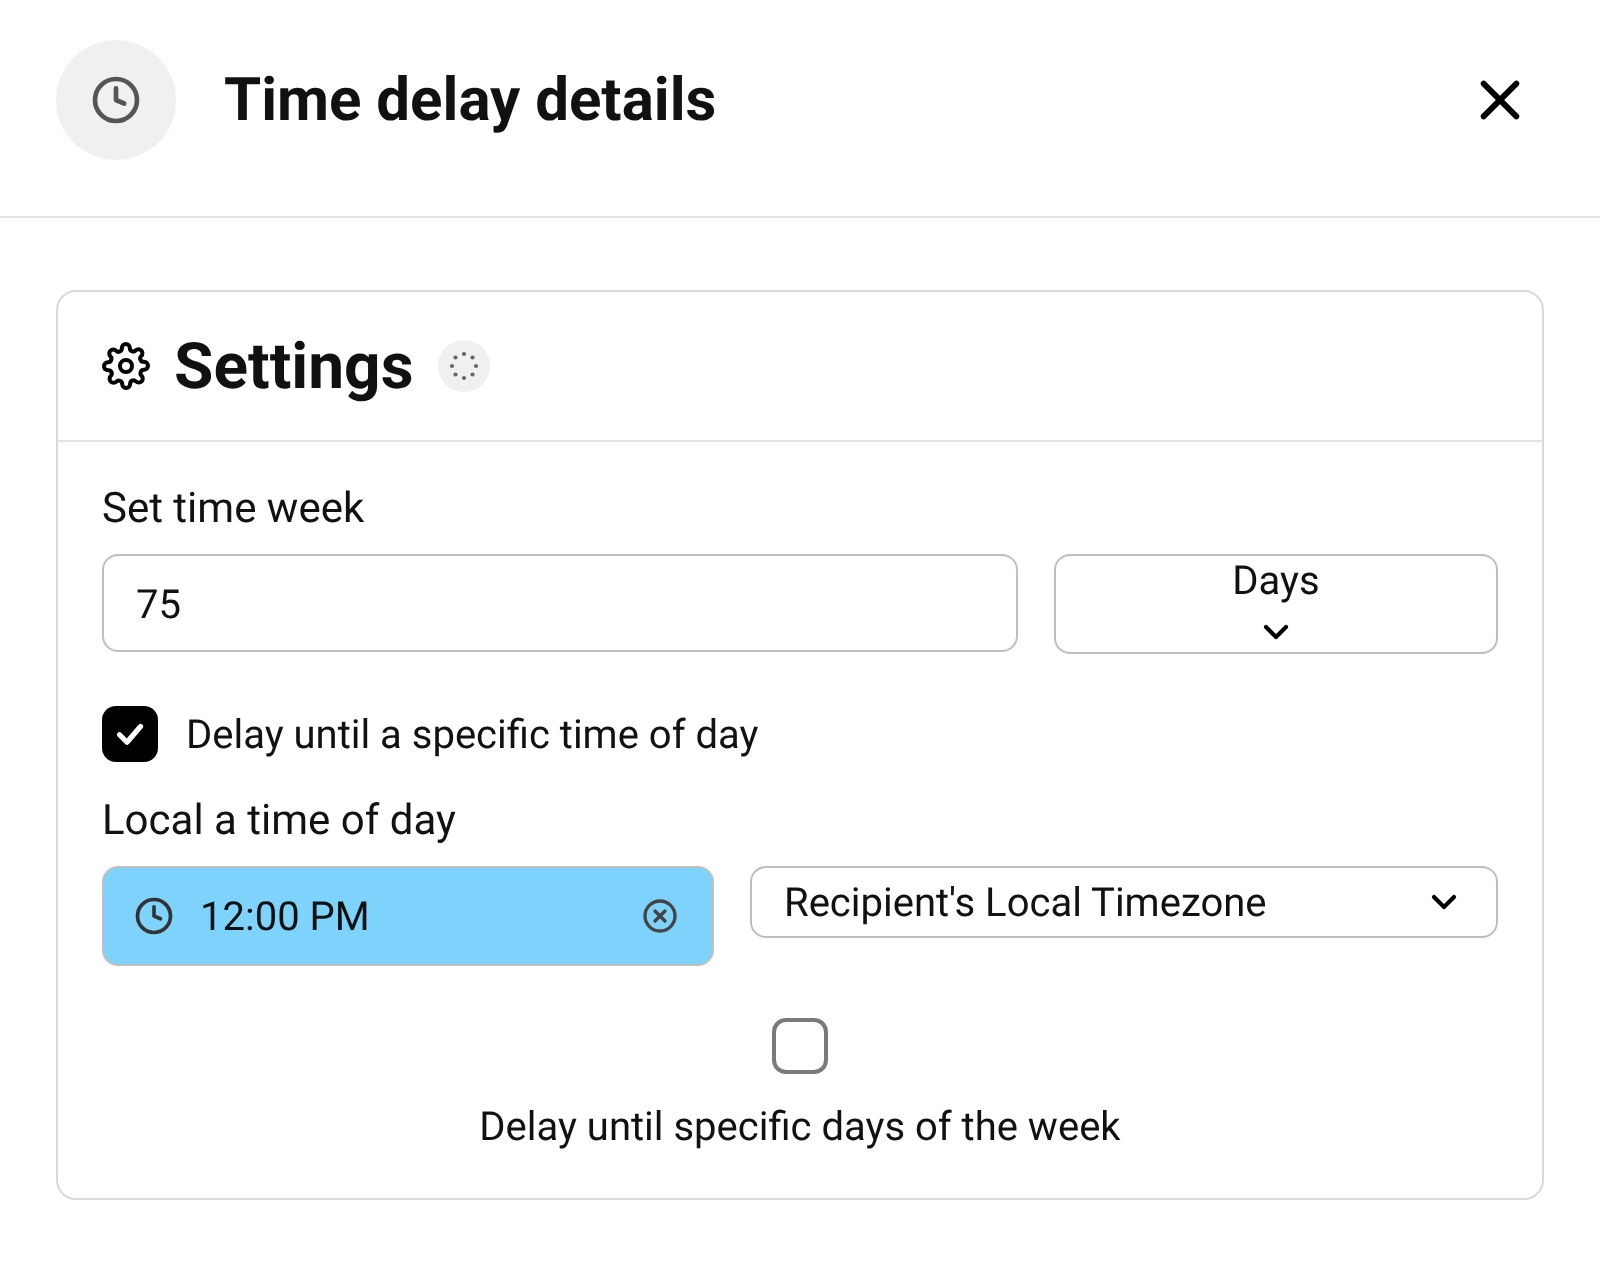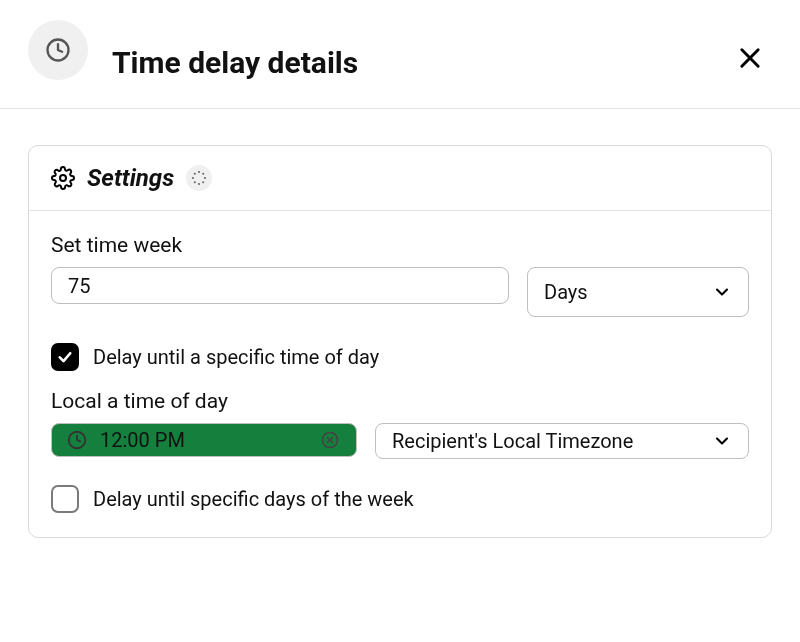--- a/index.html
+++ b/index.html
@@ -9,21 +9,21 @@
     }
     body {
       font-family: -apple-system, BlinkMacSystemFont, "Segoe UI", Roboto, Helvetica, Arial, sans-serif;
       background: #fff;
       color: #111;
       width: 800px;
       height: 642px;
     }
     .header {
       display: flex;
-      align-items: flex-end;
+      align-items: center;
       padding: 20px 28px 28px 28px;
       border-bottom: 1px solid #e5e5e5;
     }
     .header-icon-circle {
       width: 60px;
       height: 60px;
       border-radius: 50%;
       background: #f0f0f0;
       display: flex;
       align-items: center;
@@ -54,23 +54,22 @@
       background: #fff;
     }
     .card-header {
       display: flex;
       align-items: center;
       padding: 18px 22px 18px 22px;
       border-bottom: 1px solid #e3e3e3;
       gap: 12px;
     }
     .card-title {
-      font-size: 24px;
+      font-size: 32px;
       font-weight: 700;
-      font-style: italic;
     }
     .dotted-badge {
       width: 26px;
       height: 26px;
       border-radius: 50%;
       background: #f0f0f0;
       display: flex;
       align-items: center;
       justify-content: center;
     }
@@ -84,21 +83,21 @@
       margin-bottom: 10px;
       display: block;
     }
     .row {
       display: flex;
       gap: 18px;
       margin-bottom: 26px;
     }
     .input-text {
       flex: 1;
-      height: 37px;
+      height: 49px;
       border: 1.5px solid #bfbfbf;
       border-radius: 8px;
       padding: 0 16px;
       font-size: 20px;
       background: #fff;
       color: #111;
       font-family: inherit;
       display: flex;
       align-items: center;
     }
@@ -107,30 +106,32 @@
       height: 50px;
       border: 1.5px solid #bfbfbf;
       border-radius: 8px;
       padding: 0 16px;
       font-size: 20px;
       background: #fff;
       display: flex;
       align-items: center;
       justify-content: space-between;
       cursor: pointer;
+      flex-direction: column;
     }
     .checkbox-row {
       display: flex;
       align-items: center;
       gap: 14px;
       margin-bottom: 18px;
     }
     .checkbox-row.last {
       margin-top: 26px;
       margin-bottom: 0;
+      flex-direction: column;
     }
     .checkbox {
       width: 28px;
       height: 28px;
       border-radius: 7px;
       display: flex;
       align-items: center;
       justify-content: center;
       flex-shrink: 0;
       cursor: pointer;
@@ -145,25 +146,25 @@
     .checkbox-label {
       font-size: 20px;
       color: #111;
     }
     .time-row {
       display: flex;
       gap: 18px;
     }
     .time-input {
       flex: 0 0 306px;
-      height: 34px;
+      height: 50px;
       border: 1.5px solid #bfbfbf;
       border-radius: 8px;
       padding: 0 14px;
-      background: #15803d;
+      background: #7dd3fc;
       display: flex;
       align-items: center;
       gap: 12px;
       cursor: pointer;
     }
     .time-value {
       flex: 1;
       font-size: 20px;
     }
     .tz-select {

